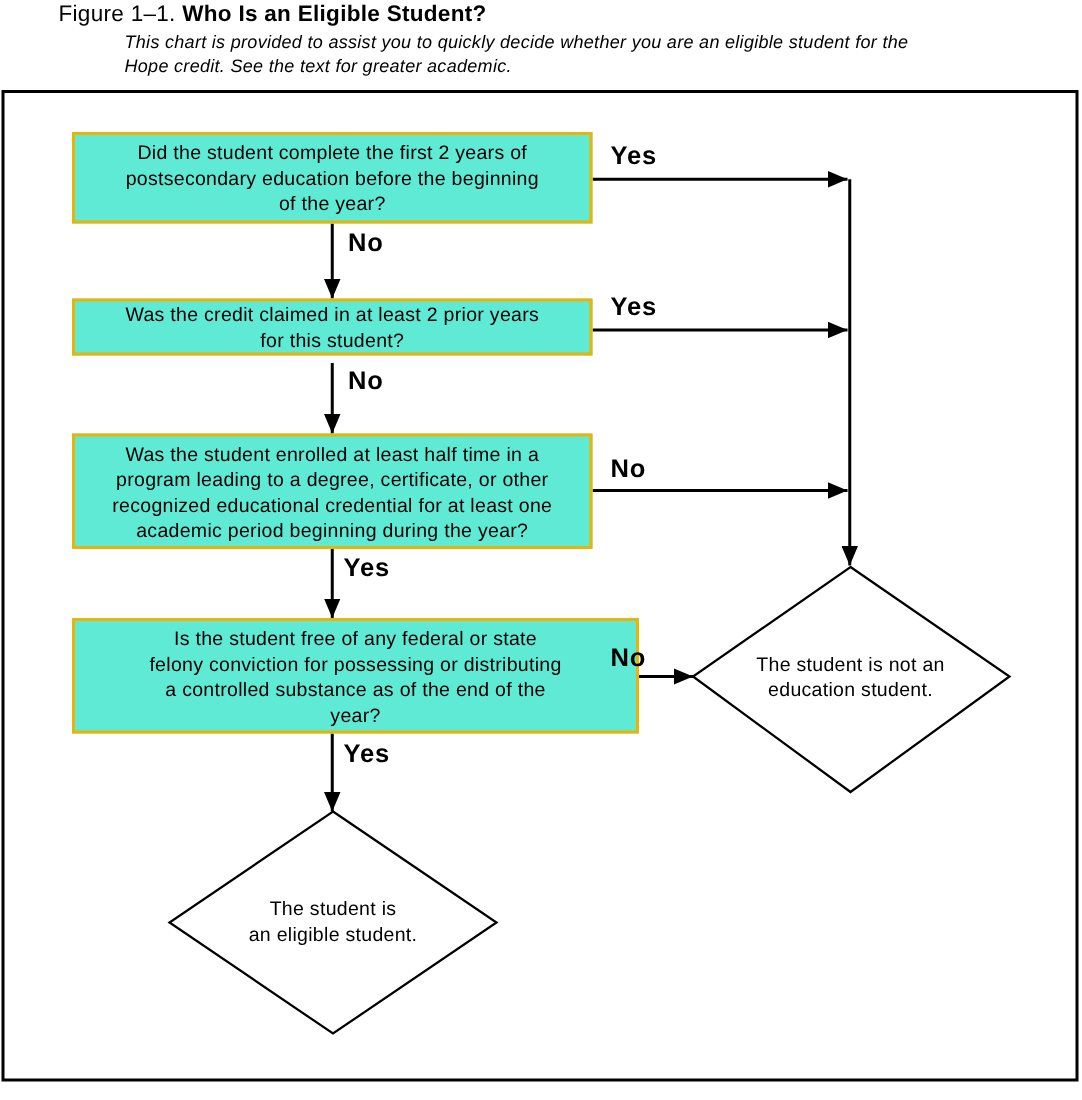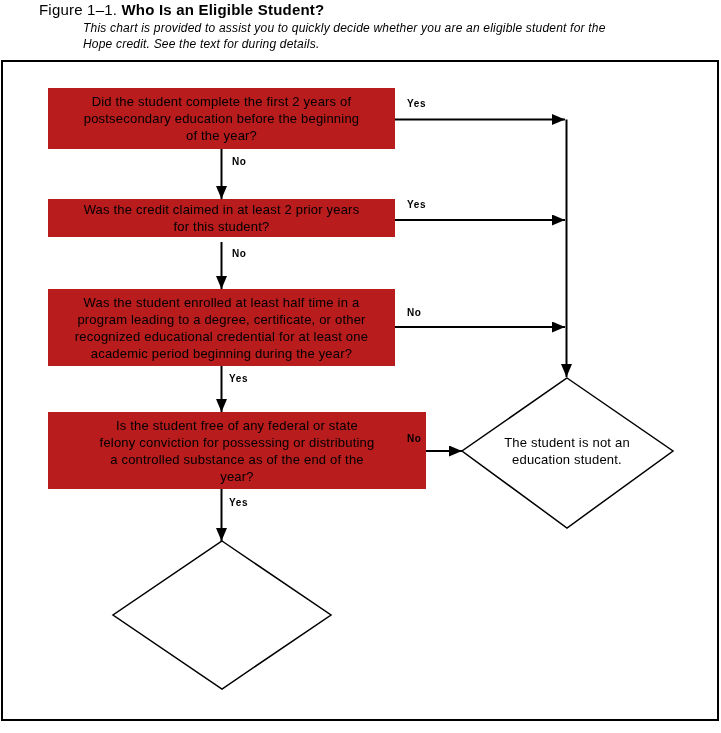--- a/index.html
+++ b/index.html
@@ -18,44 +18,44 @@
 
   
   .frame { position: absolute; left: 1px; top: 60px; width: 718px; height: 661px; border: 2px solid #000; background: transparent; }
 
   
   .canvas { position: absolute; left: 0; top: 0; }
 
   
   .qbox {
     position: absolute;
-    border: 2px solid #b91c1c;
-    background: #b91c1c;
+    border: 2px solid #eab308;
+    background: #5eead4;
     display: flex; align-items: center; justify-content: center;
     z-index: 2;
   }
   .qtext { white-space: pre-line; text-align: center; font-size: 13px; line-height: 17px; letter-spacing: 0.2px; }
 
   
-  .lbl { position: absolute; font-weight: bold; font-size: 10px; line-height: 15px; letter-spacing: 0.6px; z-index: 3; }
+  .lbl { position: absolute; font-weight: bold; font-size: 17px; line-height: 15px; letter-spacing: 0.6px; z-index: 3; }
 
   
   .outcome { position: absolute; width: 200px; text-align: center; font-size: 13px; line-height: 17px; letter-spacing: 0.2px; z-index: 3; }
   .b { font-weight: normal; }
 </style>
 </head>
 <body>
 
 <div class="page">
 
   <div class="figure-caption"><span>Figure 1–1.</span> <span class="figure-title">Who Is an Eligible Student?</span></div>
 
   <div class="figure-subtitle">
     <div>This chart is provided to assist you to quickly decide whether you are an eligible student for the</div>
-    <div>Hope credit. See the text for during details.</div>
+    <div>Hope credit. See the text for greater academic.</div>
   </div>
 
   <div class="frame"></div>
 
   <svg class="canvas" width="721" height="733" viewBox="0 0 721 733">
     <defs>
       <marker id="ah" markerUnits="userSpaceOnUse" markerWidth="13" markerHeight="11" refX="13" refY="5.5" orient="auto">
         <polygon points="0,0 13,5.5 0,11" fill="#000"></polygon>
       </marker>
     </defs>
@@ -109,14 +109,18 @@
   <div class="lbl" style="left:232px; top:154px;">No</div>
   <div class="lbl" style="left:232px; top:246px;">No</div>
   <div class="lbl" style="left:229px; top:371px;">Yes</div>
   <div class="lbl" style="left:229px; top:495px;">Yes</div>
 
   <div class="outcome" style="left:467px; top:434px;">
     <div><span>The student </span><span class="b">is not</span><span> an</span></div>
     <div>education student.</div>
   </div>
 
+  <div class="outcome" style="left:122px; top:597px;">
+    <div><span>The student </span><span class="b">is</span><span></span></div>
+    <div>an eligible student.</div>
+  </div>
 
 </div>
 
 </body></html>

